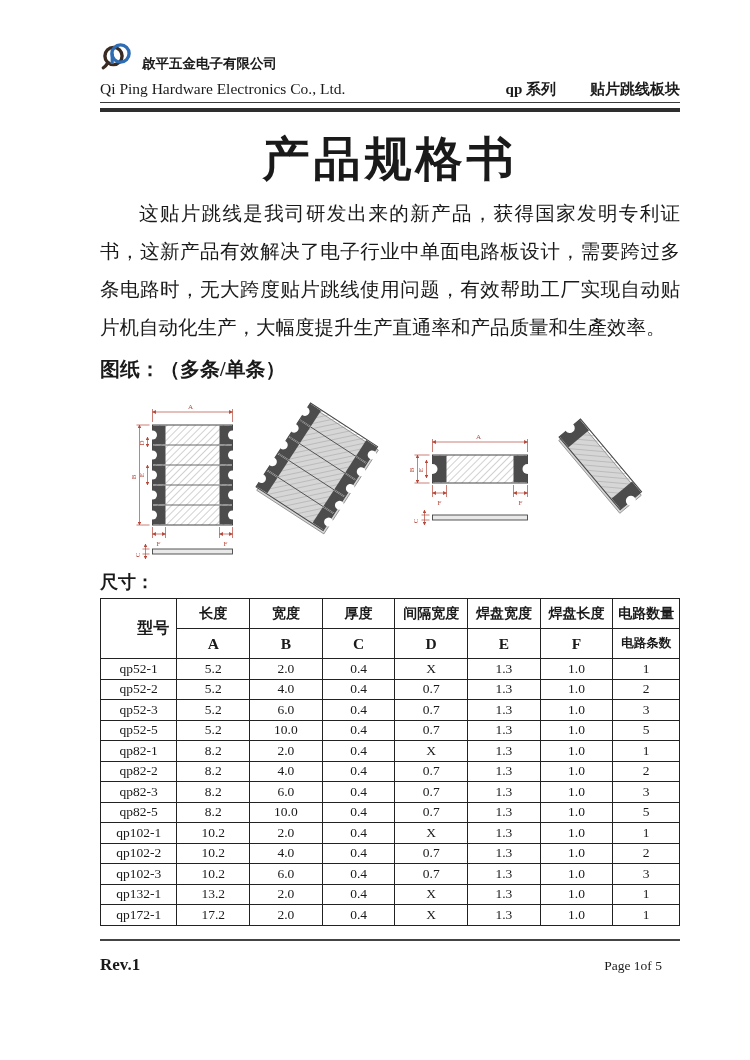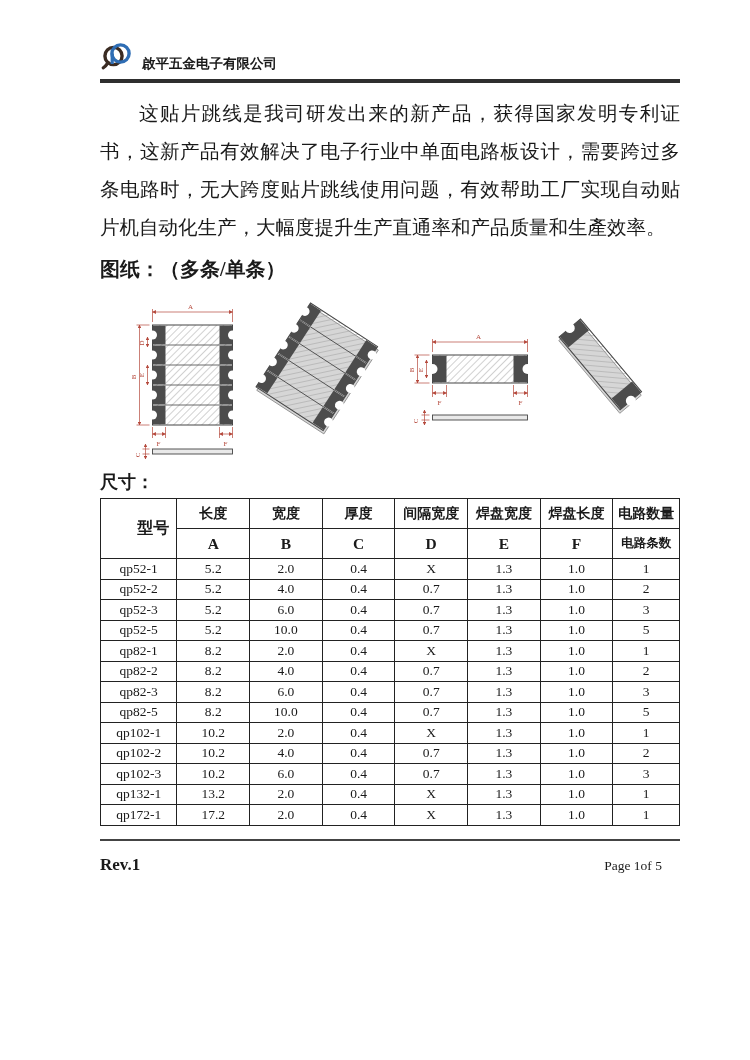--- a/index.html
+++ b/index.html
@@ -19,21 +19,21 @@
   .series { font-size:15px; font-weight:bold; margin-right:34px; }
   .prodline { font-size:15px; font-weight:bold; }
   .double-rule { height:3px; border-top:2px solid #2e2e2e; border-bottom:2.5px solid #2e2e2e; margin-top:5px; }
 
   
   .doc-title {
     font-family:"Liberation Sans","DejaVu Sans",sans-serif; font-weight:bold;
     font-size:47px; text-align:center; letter-spacing:4px; margin-top:16px;
   }
   .intro {
-    margin-top:12px; font-size:19.5px; line-height:38px;
+    margin-top:4px; font-size:19.5px; line-height:38px;
     text-align:justify; text-indent:2em;
   }
 
   
   .sec-heading { font-size:20px; font-weight:bold; margin-top:9px; }
   .dim-heading { font-size:18px; font-weight:bold; margin-top:4px; }
   .dim-note { font-size:15px; margin-top:2px; }
 
   
   .drawing-wrap { margin-top:14px; }
@@ -65,22 +65,28 @@
 
   <div class="hdr-top">
     <svg class="logo-svg" viewBox="0 0 34 34">
       <circle cx="13.5" cy="16" r="8.6" fill="none" stroke="#3a2b22" stroke-width="3.4"></circle>
       <path d="M8.2,22.5 Q5.5,26.5 3.2,27.8" fill="none" stroke="#3a2b22" stroke-width="3.2" stroke-linecap="round"></path>
       <circle cx="20.5" cy="13.5" r="8.6" fill="none" stroke="#2e6db4" stroke-width="3.4"></circle>
       <line x1="12.2" y1="13.5" x2="12.2" y2="24" stroke="#2e6db4" stroke-width="3.2"></line>
     </svg>
     <div class="company-cn">啟平五金电子有限公司</div>
   </div>
+  <div class="hdr-row2">
+    <div class="company-en">Qi Ping Hardware Electronics Co., Ltd.</div>
+    <div class="series">qp 系列</div>
+    <div class="prodline">贴片跳线板块</div>
+  </div>
   <div class="double-rule"></div>
 
+  <div class="doc-title">产品规格书</div>
 
   <p class="intro">这贴片跳线是我司研发出来的新产品，获得国家发明专利证书，这新产品有效解决了电子行业中单面电路板设计，需要跨过多条电路时，无大跨度贴片跳线使用问题，有效帮助工厂实现自动贴片机自动化生产，大幅度提升生产直通率和产品质量和生產效率。</p>
 
   <div class="sec-heading">图纸：（多条/单条）</div>
 
   <div class="drawing-wrap">
     <svg width="565" height="165" viewBox="0 0 560 165">
       <defs>
         <pattern id="hatch" width="5" height="5" patternUnits="userSpaceOnUse" patternTransform="rotate(45)">
           <line x1="0" y1="0" x2="0" y2="5" stroke="#9a9a9a" stroke-width="0.9"></line>

